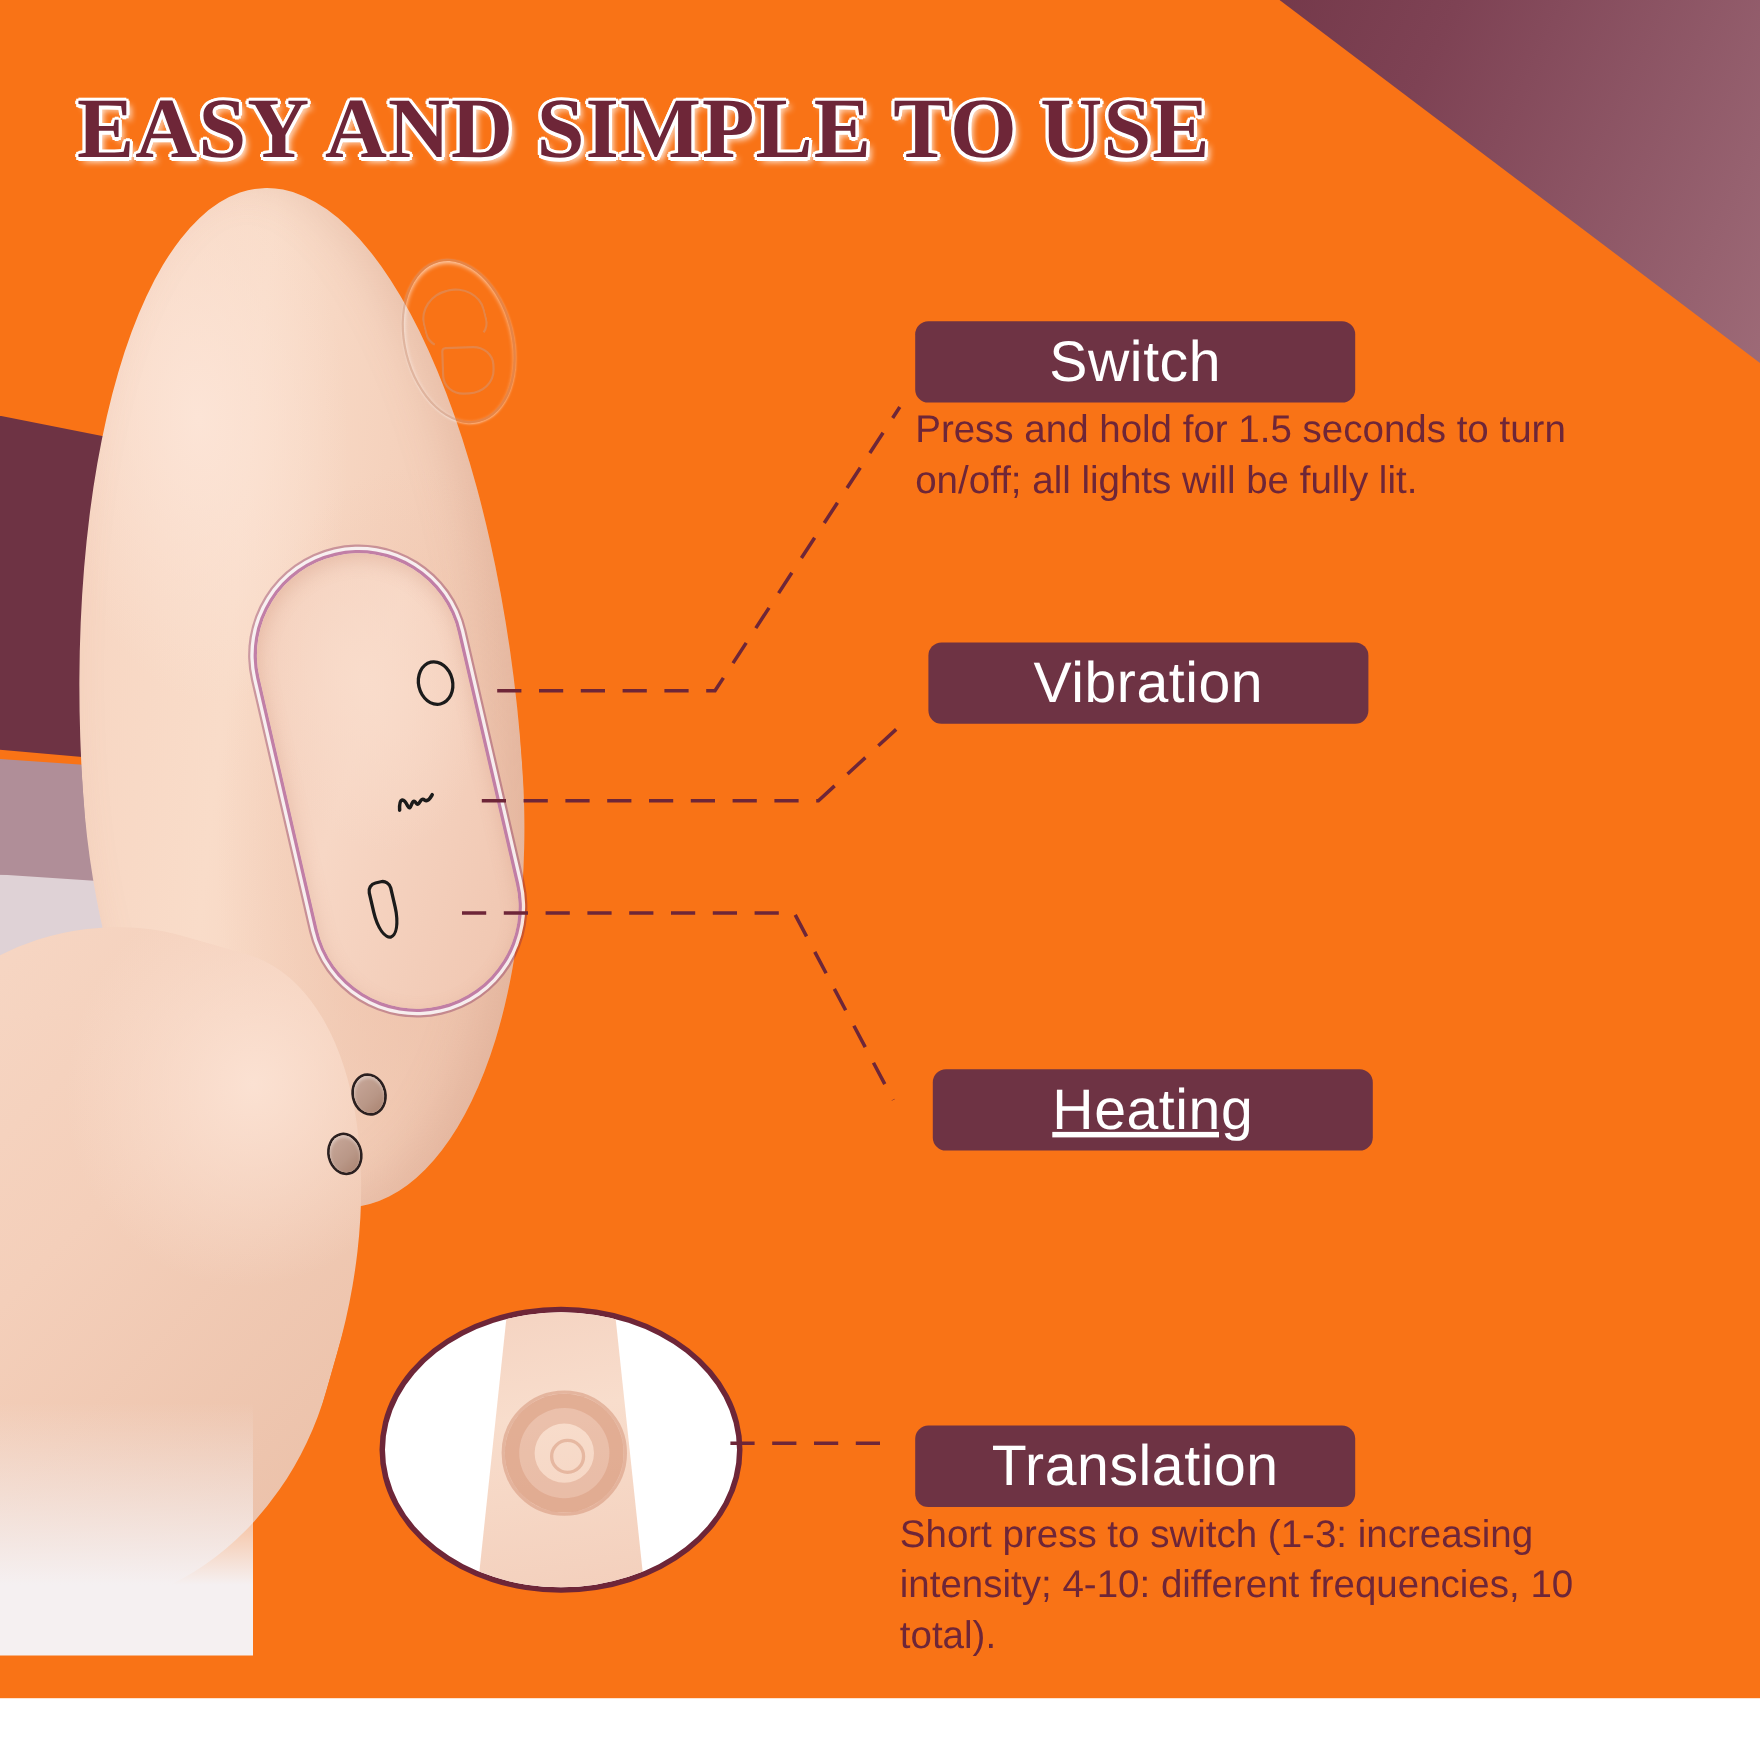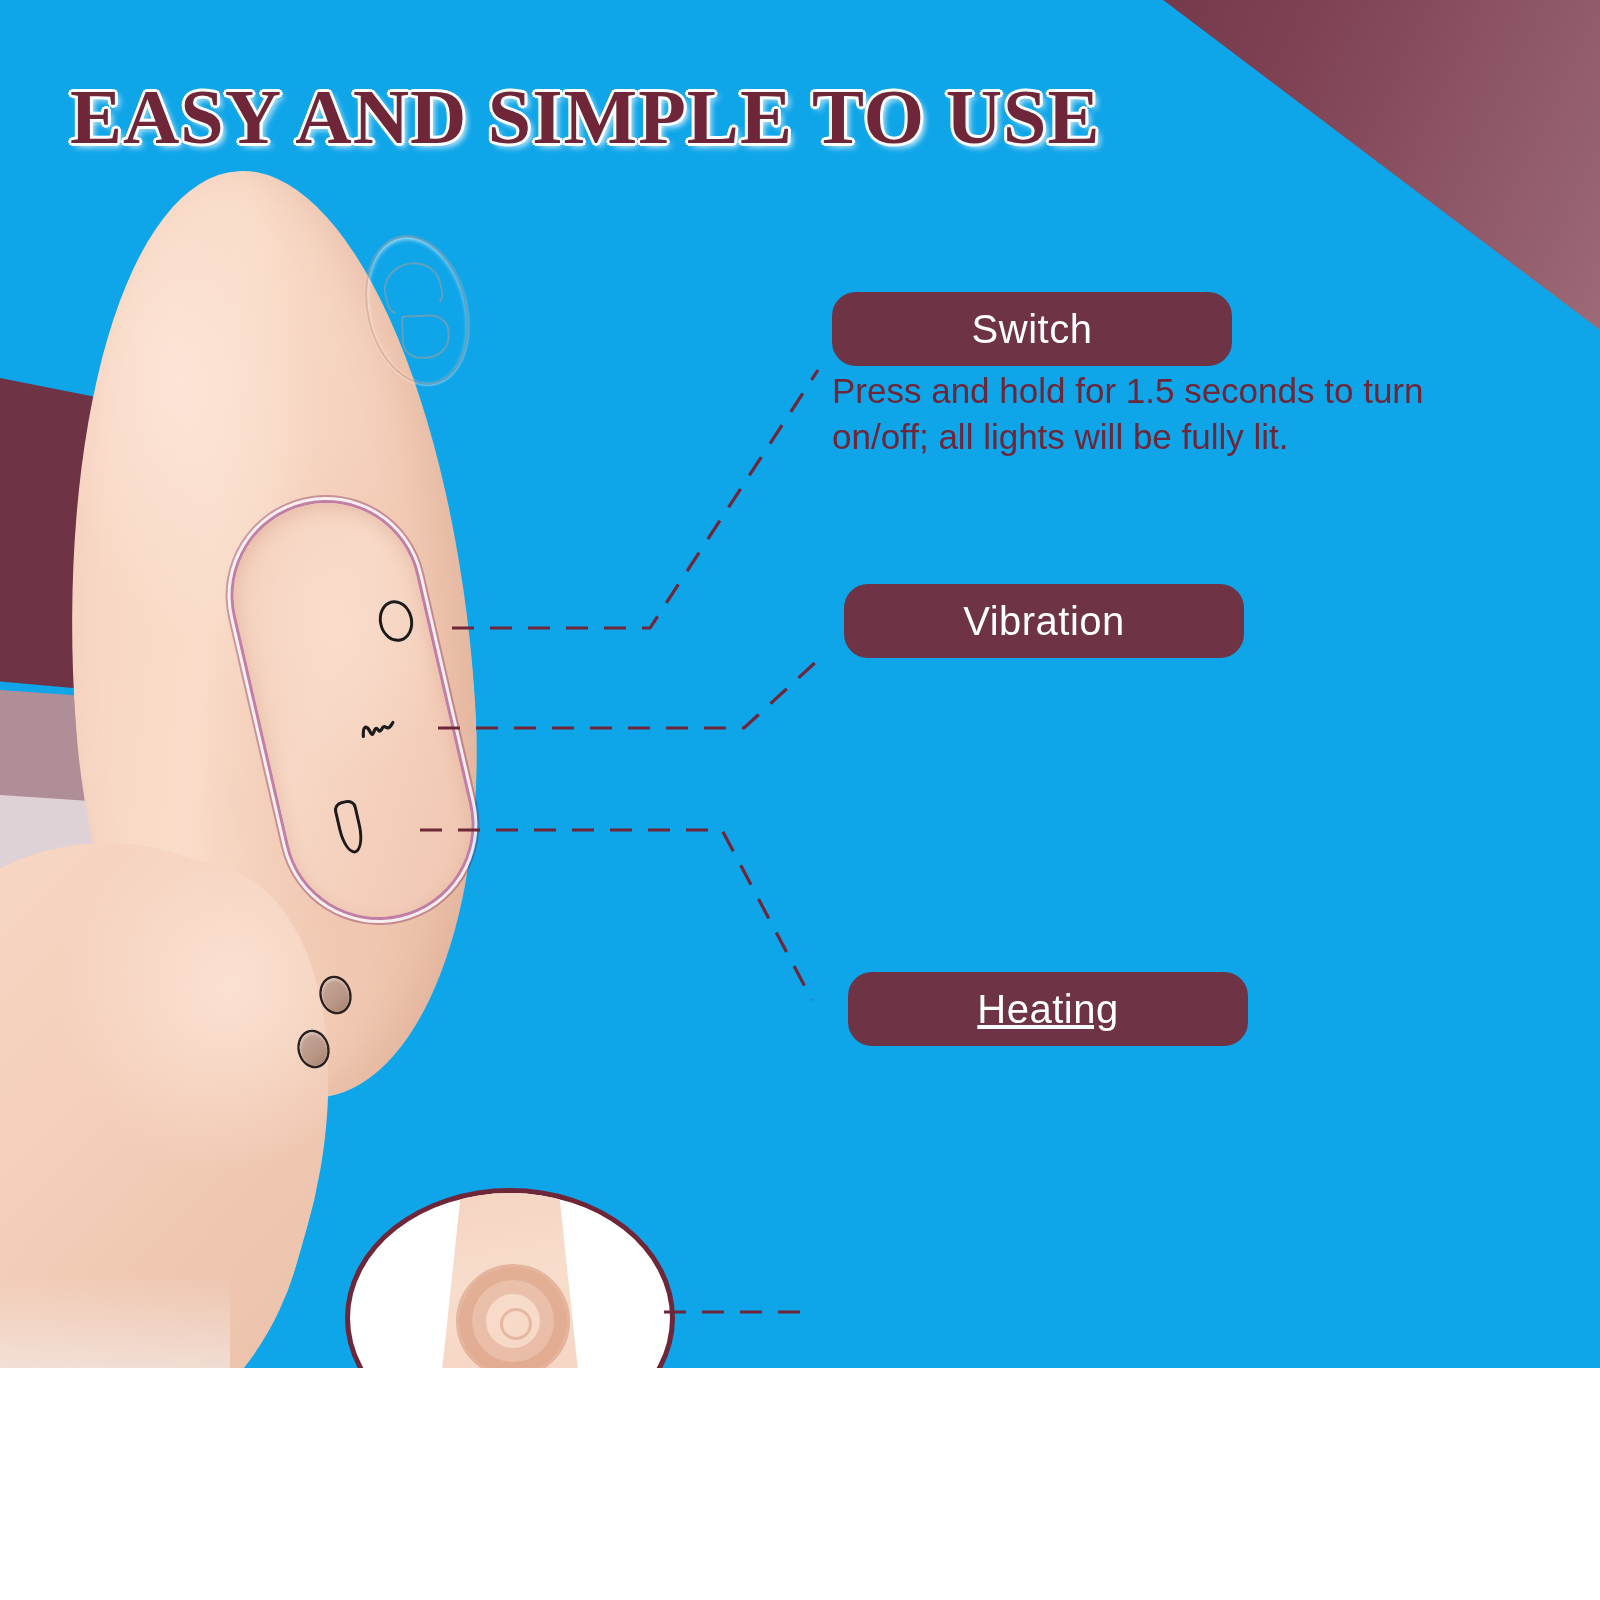--- a/index.html
+++ b/index.html
@@ -3,23 +3,23 @@
 <meta charset="utf-8">
 <style>
   html, body {
     margin: 0;
     padding: 0;
     background: #ffffff;
   }
   #canvas {
     position: relative;
     width: 1600px;
-    height: 1368px;
+    height: 1544px;
     overflow: hidden;
-    background: #0ea5e9;
+    background: #f97316;
     font-family: "Liberation Sans", sans-serif;
   }
 
   
   .corner-band {
     position: absolute;
     top: 0;
     right: 0;
     width: 560px;
     height: 330px;
@@ -266,24 +266,24 @@
     width: 1600px;
     height: 1600px;
     pointer-events: none;
   }
 
   
   .callout { position: absolute; }
   .badge {
     width: 400px;
     height: 74px;
-    border-radius: 24px;
+    border-radius: 12px;
     background: #6E3344;
     color: #ffffff;
-    font-size: 40px;
+    font-size: 52px;
     display: flex;
     align-items: center;
     justify-content: center;
     letter-spacing: 0.5px;
     box-sizing: border-box;
   }
   .body-text {
     margin-top: 2px;
     width: 620px;
     color: #6E2638;
@@ -353,14 +353,18 @@
   </div>
 
   <div class="callout" id="c-vibration">
     <div class="badge">Vibration</div>
   </div>
 
   <div class="callout" id="c-heating">
     <div class="badge">Heating</div>
   </div>
 
+  <div class="callout" id="c-translation">
+    <div class="badge">Translation</div>
+    <div class="body-text indent">Short press to switch (1-3: increasing intensity; 4-10: different frequencies, 10 total).</div>
+  </div>
 
 </div>
 
 </body></html>

